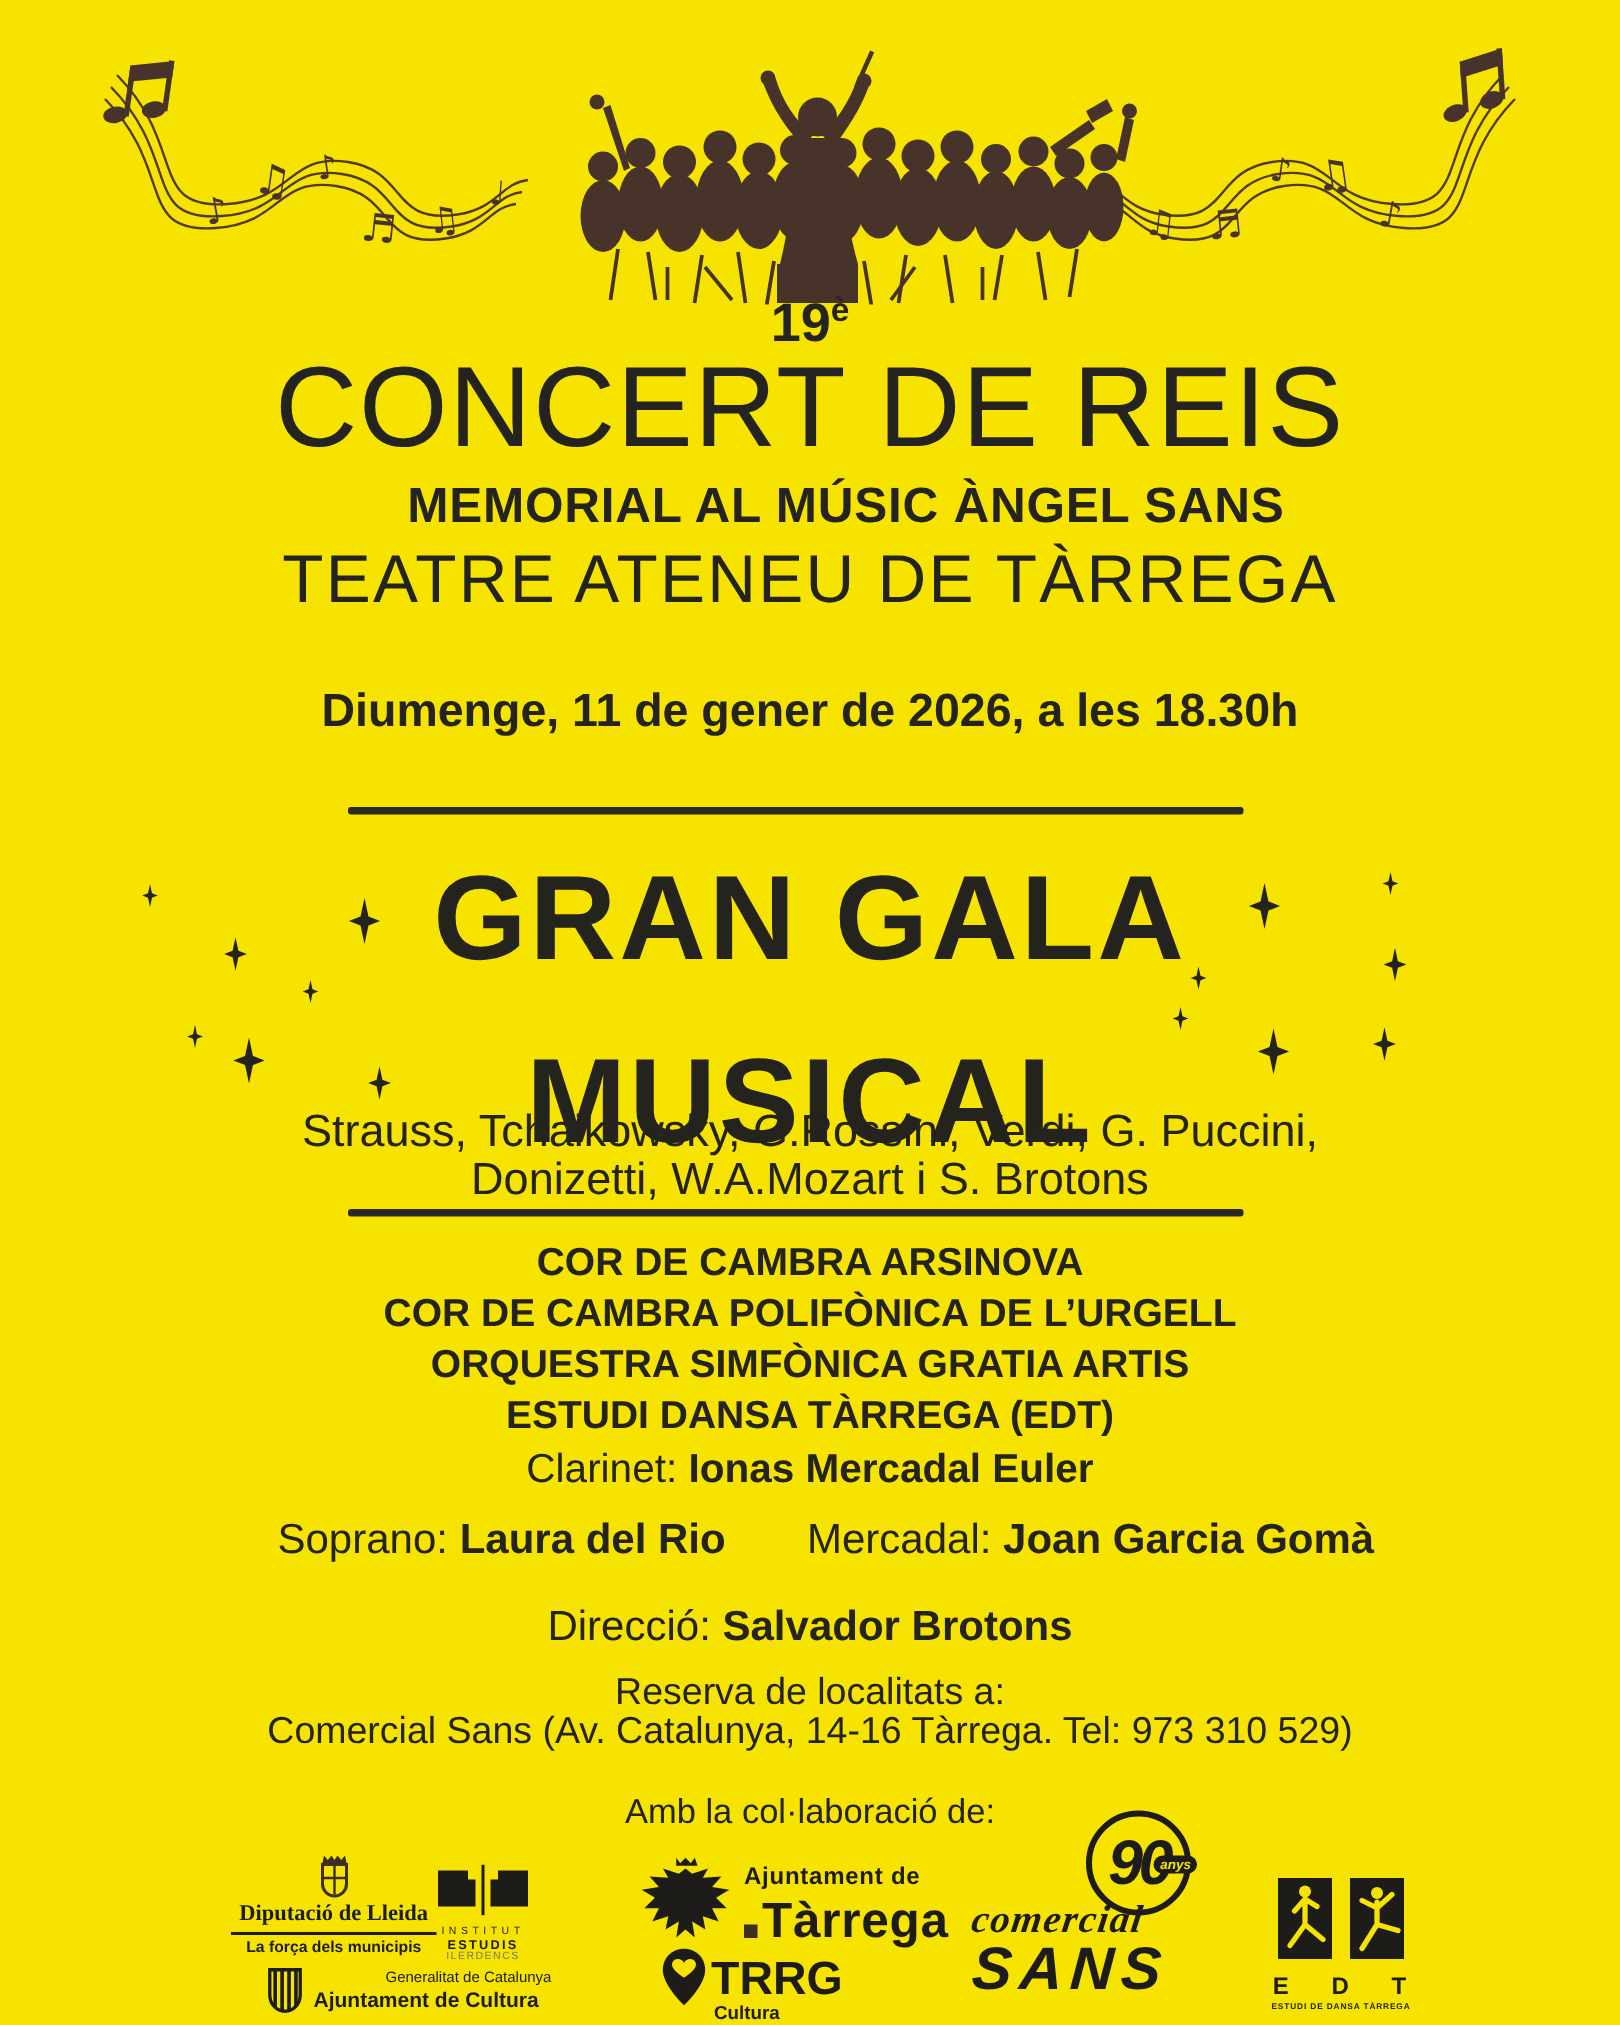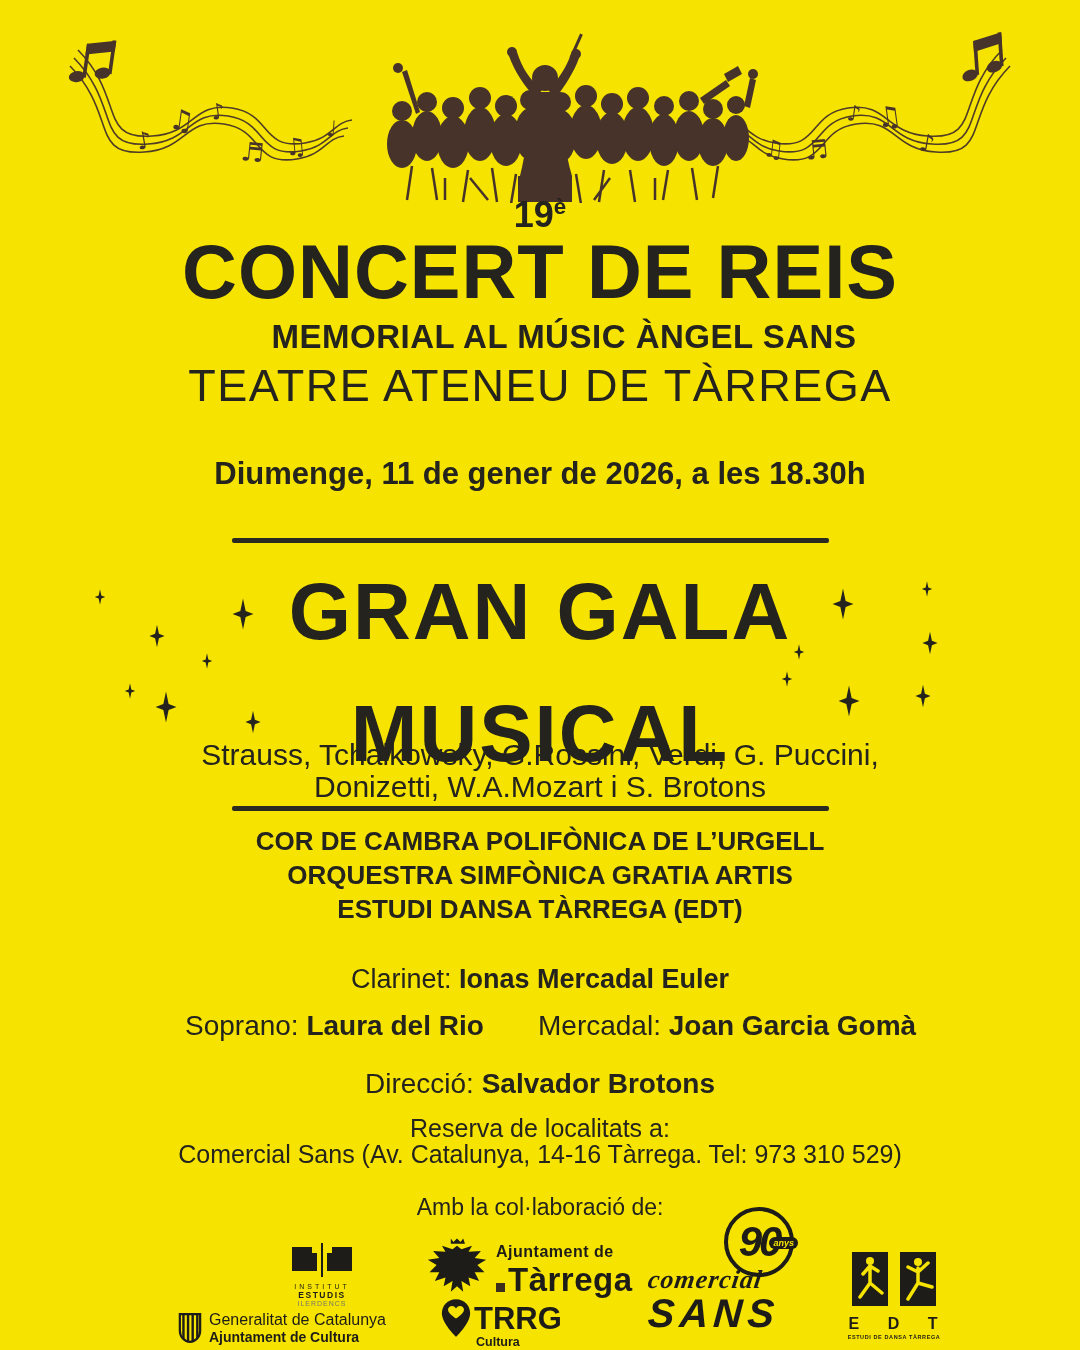--- a/index.html
+++ b/index.html
@@ -6,21 +6,21 @@
   #canvas{
     position:relative;width:1080px;height:1350px;overflow:hidden;
     background:#f6e400;color:#24231d;
     font-family:"Liberation Sans",sans-serif;
   }
   .center{position:absolute;left:0;width:1080px;text-align:center;white-space:nowrap;}
   .b{font-weight:bold;}
   
   .edition{top:194px;font-size:36px;font-weight:bold;}
   .edition sup{font-size:0.62em;}
-  .title{top:228px;font-size:76px;font-weight:bold;letter-spacing:1px;}
+  .title{top:228px;font-size:76px;font-weight:normal;letter-spacing:1px;}
   .memorial{top:318px;font-size:33px;font-weight:bold;letter-spacing:0.5px;padding-left:24px;}
   .venue{top:360px;font-size:45px;letter-spacing:1.5px;}
   .datetime{top:456px;font-size:31px;font-weight:bold;}
   .divider{position:absolute;left:232px;width:597px;height:5px;background:#2b2a20;border-radius:2px;}
   .d1{top:538px;} .d2{top:806px;}
   .gala{font-weight:bold;font-size:80px;letter-spacing:2px;}
   .gala1{top:566px;} .gala2{top:688px;}
   .comp{font-size:30px;}
   .comp1{top:738px;} .comp2{top:770px;}
   .ensembles{top:824px;font-size:26px;font-weight:bold;line-height:34px;}
@@ -66,21 +66,21 @@
               font-weight:bold;font-style:italic;font-size:26px;transform:skewX(-8deg);letter-spacing:1px;}
   .cs .sans{position:absolute;left:0;top:86px;font-weight:bold;font-style:italic;
             font-size:40px;letter-spacing:5px;transform:skewX(-4deg);}
   
   .edt{left:838px;top:1252px;width:112px;text-align:center;}
   .edt .letters{font-size:16px;font-weight:bold;letter-spacing:12px;margin-top:5px;margin-left:10px;}
   .edt .sub{font-size:5.5px;font-weight:bold;letter-spacing:0.6px;margin-top:1px;}
   
   .gen{left:178px;top:1311px;display:flex;align-items:center;}
   .gen .txt{margin-left:7px;line-height:1.15;}
-  .gen .g1{font-size:16px;}
+  .gen .g1{font-size:10px;margin-left:48px;}
   .gen .g2{font-size:14px;font-weight:bold;}
   
   .trrg{left:440px;top:1297px;display:flex;}
   .trrg .txt{margin-left:2px;}
   .trrg .t{font-size:31px;font-weight:bold;line-height:1;margin-top:6px;}
   .trrg .c{font-size:12.5px;font-weight:bold;margin-top:1px;margin-left:2px;}
 </style>
 </head>
 <body>
 
@@ -216,20 +216,21 @@
 
   <div class="center gala gala1">GRAN GALA</div>
   <div class="center gala gala2">MUSICAL</div>
 
   <div class="center comp comp1">Strauss, Tchaikowsky, G.Rossini, Verdi, G. Puccini,</div>
   <div class="center comp comp2">Donizetti, W.A.Mozart i S. Brotons</div>
 
   <div class="divider d2"></div>
 
   <div class="center ensembles">
+    <div>COR DE CAMBRA ARSINOVA</div>
     <div>COR DE CAMBRA POLIFÒNICA DE L’URGELL</div>
     <div>ORQUESTRA SIMFÒNICA GRATIA ARTIS</div>
     <div>ESTUDI DANSA TÀRREGA (EDT)</div>
   </div>
 
   <div class="center clarinet">
     <span>Clarinet:</span>
     <span class="b">Ionas Mercadal Euler</span>
   </div>
 
@@ -241,20 +242,30 @@
   <div class="center direction">
     <span>Direcció:</span>
     <span class="b">Salvador Brotons</span>
   </div>
 
   <div class="center booking1">Reserva de localitats a:</div>
   <div class="center booking2">Comercial Sans (Av. Catalunya, 14-16 Tàrrega. Tel: 973 310 529)</div>
 
   <div class="center collab">Amb la col·laboració de:</div>
 
+  <div class="logo dip">
+    <svg class="crest" width="26" height="30" viewBox="0 0 26 30">
+      <path d="M6,1 l2.5,3 2.5,-3 2,3 2,-3 2.5,3 2.5,-3 1,5 h-16 z" fill="#3c2f1e"></path>
+      <path d="M5,7 h16 v13 a8,8 0 0 1 -8,8 a8,8 0 0 1 -8,-8 z" fill="none" stroke="#3c2f1e" stroke-width="2"></path>
+      <path d="M13,7 v20 M5,16 h16" stroke="#3c2f1e" stroke-width="1.6"></path>
+    </svg>
+    <div class="nm">Diputació de Lleida</div>
+    <div class="rule"></div>
+    <div class="tg">La força dels municipis</div>
+  </div>
 
   <div class="logo iei">
     <svg width="64" height="34" viewBox="0 0 64 34">
       <path d="M2,4 h20 v6 h5 v18 h-25 z" fill="#1d1c18"></path>
       <path d="M37,10 h5 v-6 h20 v24 h-25 z" fill="#1d1c18"></path>
       <rect x="31" y="0" width="2" height="34" fill="#1d1c18"></rect>
     </svg>
     <div class="t1">INSTITUT</div>
     <div class="t2">ESTUDIS</div>
     <div class="t3">ILERDENCS</div>

